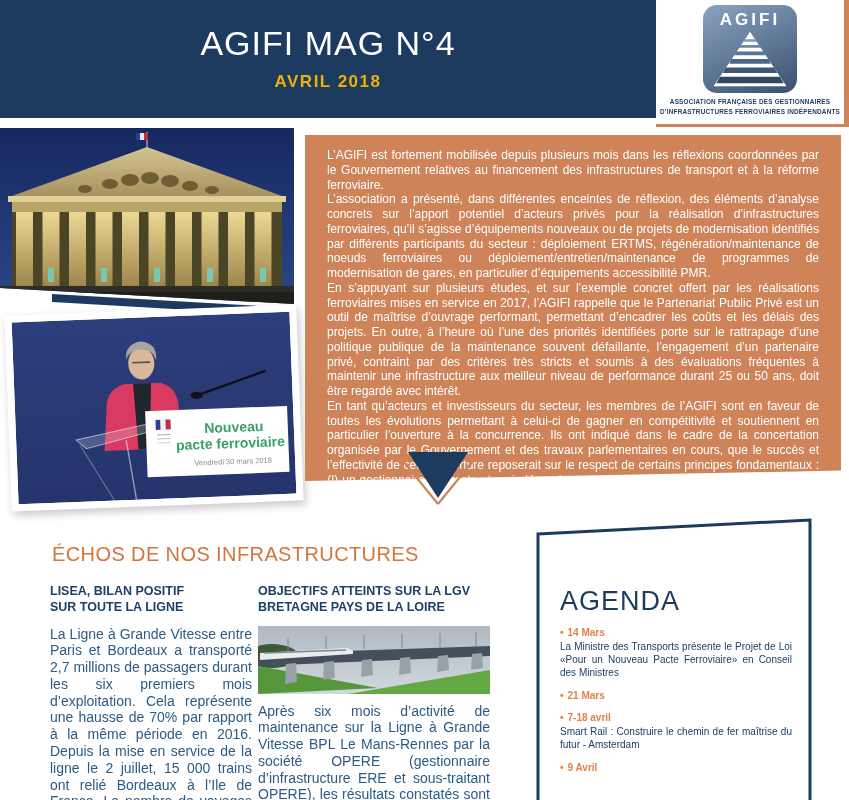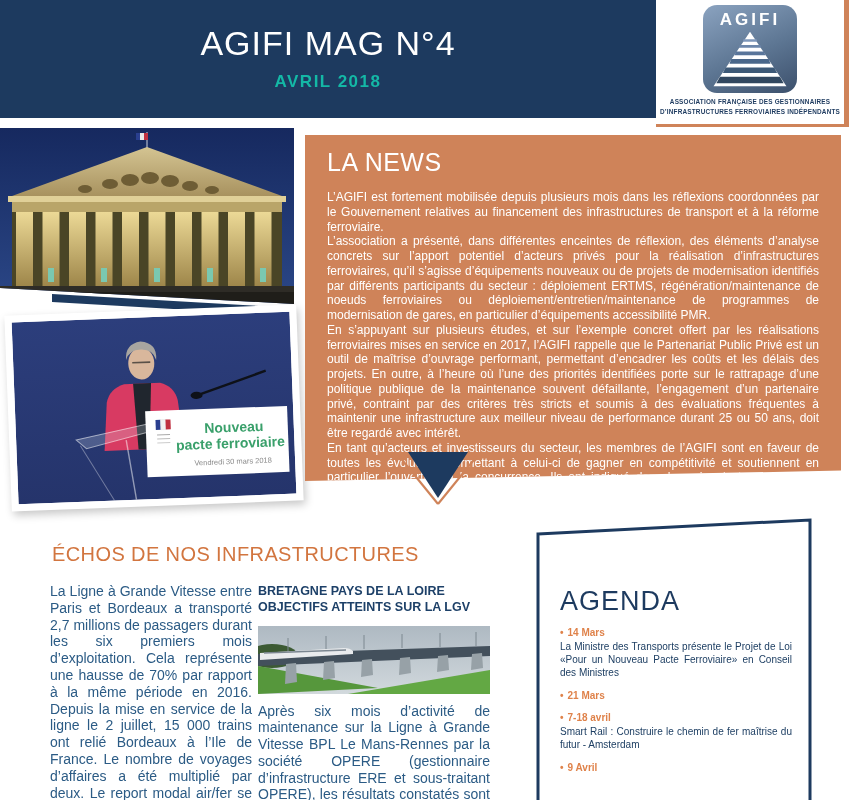--- a/index.html
+++ b/index.html
@@ -2,21 +2,21 @@
 <html><head>
 <meta charset="utf-8">
 <style>
   html,body{margin:0;padding:0;background:#ffffff;}
   .page{position:relative;width:849px;height:800px;overflow:hidden;background:#ffffff;
         font-family:"Liberation Sans",sans-serif;}
 
   
   .header-band{position:absolute;left:0;top:0;width:656px;height:118px;background:#1d3a5f;text-align:center;}
   .header-title{margin-top:24px;color:#ffffff;font-size:34px;font-weight:400;letter-spacing:1px;}
-  .header-subtitle{margin-top:9px;color:#14b8a6;font-size:17px;font-weight:600;letter-spacing:1.5px;}
+  .header-subtitle{margin-top:9px;color:#eab308;font-size:17px;font-weight:600;letter-spacing:1.5px;}
 
   .logo-box{position:absolute;left:656px;top:0;width:188px;height:124px;background:#ffffff;
             border-right:5px solid #cf8359;border-bottom:3px solid #cf8359;text-align:center;}
   .logo-square{display:inline-block;width:94px;height:88px;margin-top:5px;
                background:linear-gradient(155deg,#8ba3c0 0%,#5d7693 55%,#3c506c 100%);border-radius:14px;}
   .logo-acronym{color:#ffffff;font-size:17px;font-weight:bold;letter-spacing:3px;margin-top:5px;}
   .logo-tagline{margin-top:4px;color:#1d3a5f;font-size:6.4px;font-weight:bold;letter-spacing:.2px;line-height:1.55;}
 
   
   .photo-assemblee{position:absolute;left:0;top:128px;width:294px;height:195px;}
@@ -183,48 +183,51 @@
           <line x1="141" y1="126" x2="154" y2="126" stroke="#cccccc" stroke-width="1"></line>
         </g>
         <text x="218" y="118" text-anchor="middle" font-family="Liberation Sans, sans-serif" font-size="14" font-weight="bold" fill="#3aa06b">Nouveau</text>
         <text x="214" y="134" text-anchor="middle" font-family="Liberation Sans, sans-serif" font-size="14" font-weight="bold" fill="#3aa06b">pacte ferroviaire</text>
         <text x="216" y="150" text-anchor="middle" font-family="Liberation Sans, sans-serif" font-size="7.5" fill="#8a8a8a">Vendredi 30 mars 2018</text>
       </g>
     </svg>
   </div>
 
   <div class="la-news">
-    <div class="la-news-title">LA NEWS</div>
     <div class="la-news-body">
       <p>L’AGIFI est fortement mobilisée depuis plusieurs mois dans les réflexions coordonnées par le Gouvernement relatives au financement des infrastructures de transport et à la réforme ferroviaire.</p>
       <p>L’association a présenté, dans différentes enceintes de réflexion, des éléments d’analyse concrets sur l’apport potentiel d’acteurs privés pour la réalisation d’infrastructures ferroviaires, qu’il s’agisse d’équipements nouveaux ou de projets de modernisation identifiés par différents participants du secteur : déploiement ERTMS, régénération/maintenance de noeuds ferroviaires ou déploiement/entretien/maintenance de programmes de modernisation de gares, en particulier d’équipements accessibilité PMR.</p>
       <p>En s’appuyant sur plusieurs études, et sur l’exemple concret offert par les réalisations ferroviaires mises en service en 2017, l’AGIFI rappelle que le Partenariat Public Privé est un outil de maîtrise d’ouvrage performant, permettant d’encadrer les coûts et les délais des projets. En outre, à l’heure où l’une des priorités identifiées porte sur le rattrapage d’une politique publique de la maintenance souvent défaillante, l’engagement d’un partenaire privé, contraint par des critères très stricts et soumis à des évaluations fréquentes à maintenir une infrastructure aux meilleur niveau de performance durant 25 ou 50 ans, doit être regardé avec intérêt.</p>
       <p>En tant qu’acteurs et investisseurs du secteur, les membres de l’AGIFI sont en faveur de toutes les évolutions permettant à celui-ci de gagner en compétitivité et soutiennent en particulier l’ouverture à la concurrence. Ils ont indiqué dans le cadre de la concertation organisée par le Gouvernement et des travaux parlementaires en cours, que le succès et l’effectivité de cette ouverture reposerait sur le respect de certains principes fondamentaux : (I) un gestionnaire d’infrastructure indépendant et des garanties d’indépendance solides sur l’ensemble de ses missions ; (II) un régulateur indépendant et fort qui joue un rôle essentiel dans le degré de visibilité du marché qui sera offert aux nouveaux entrants ; (III) un gestionnaire des gares indépendant ; (IV) une Autorité Nationale de Sécurité Ferroviaire à même de contrôler la sécurité de l’activité d’acteurs toujours plus nombreux.</p>
     </div>
   </div>
 
   <svg class="news-marker" width="80" height="56" viewBox="0 0 80 56">
     <line x1="1" y1="4" x2="40" y2="52" stroke="#cf8359" stroke-width="2.2"></line>
     <line x1="79" y1="4" x2="40" y2="52" stroke="#cf8359" stroke-width="2.2"></line>
     <polygon points="10,0 70,0 40,46" fill="#1d3a5f"></polygon>
   </svg>
 
   <div class="echos-title">ÉCHOS DE NOS INFRASTRUCTURES</div>
 
   <div class="article article-1">
+    <div class="article-heading">
+      <div>LISEA, BILAN POSITIF</div>
+      <div>SUR TOUTE LA LIGNE</div>
+    </div>
     <div class="article-body">
       <p>La Ligne à Grande Vitesse entre Paris et Bordeaux a transporté 2,7 millions de passagers durant les six premiers mois d’exploitation. Cela représente une hausse de 70% par rapport à la même période en 2016. Depuis la mise en service de la ligne le 2 juillet, 15 000 trains ont relié Bordeaux à l’Ile de France. Le nombre de voyages d’affaires a été multiplié par deux. Le report modal air/fer se confirme donc au fil des mois. Paris-Bordeaux est désormais la troisième relation la plus fréquentée derrière Paris-Lyon et Paris-Lille. La SNCF reconnaît que ce succès commercial est supérieur à ses attentes.</p>
       <p>LISEA attend à présent l’ouverture à la concur-</p>
     </div>
   </div>
 
   <div class="article article-2">
     <div class="article-heading">
+      <div>OBJECTIFS ATTEINTS SUR LA LGV</div>
       <div>BRETAGNE PAYS DE LA LOIRE</div>
-      <div>OBJECTIFS ATTEINTS SUR LA LGV</div>
     </div>
     <svg class="article-photo" width="232" height="68" viewBox="0 0 232 68">
       <defs>
         <linearGradient id="trainsky" x1="0" y1="0" x2="0" y2="1">
           <stop offset="0" stop-color="#aeb9c2"></stop>
             <stop offset="1" stop-color="#d2d9dd"></stop>
         </linearGradient>
       </defs>
       <rect x="0" y="0" width="232" height="68" fill="url(#trainsky)"></rect>
       <ellipse cx="14" cy="30" rx="26" ry="12" fill="#3c5a33"></ellipse>

